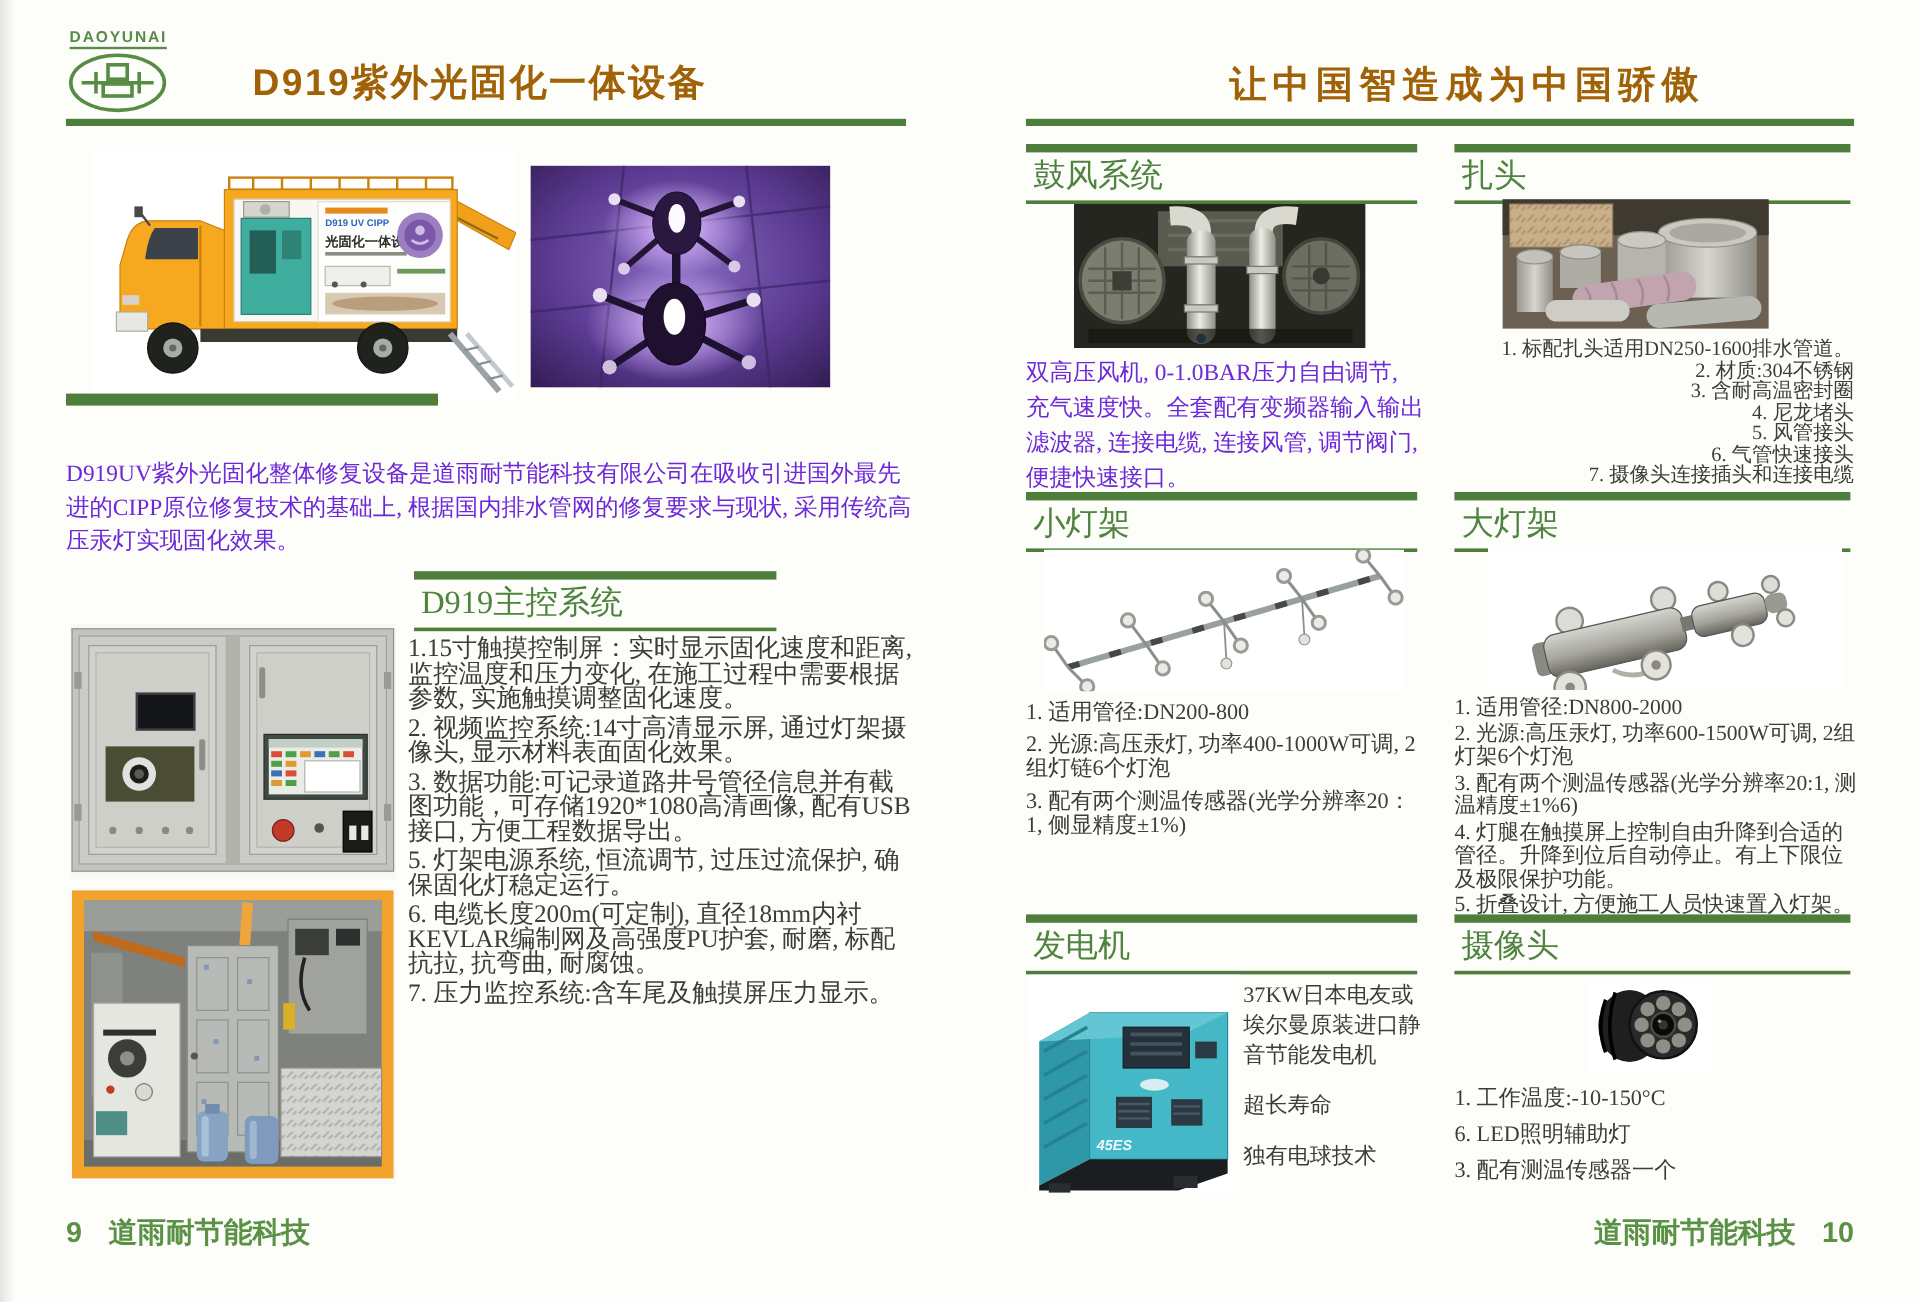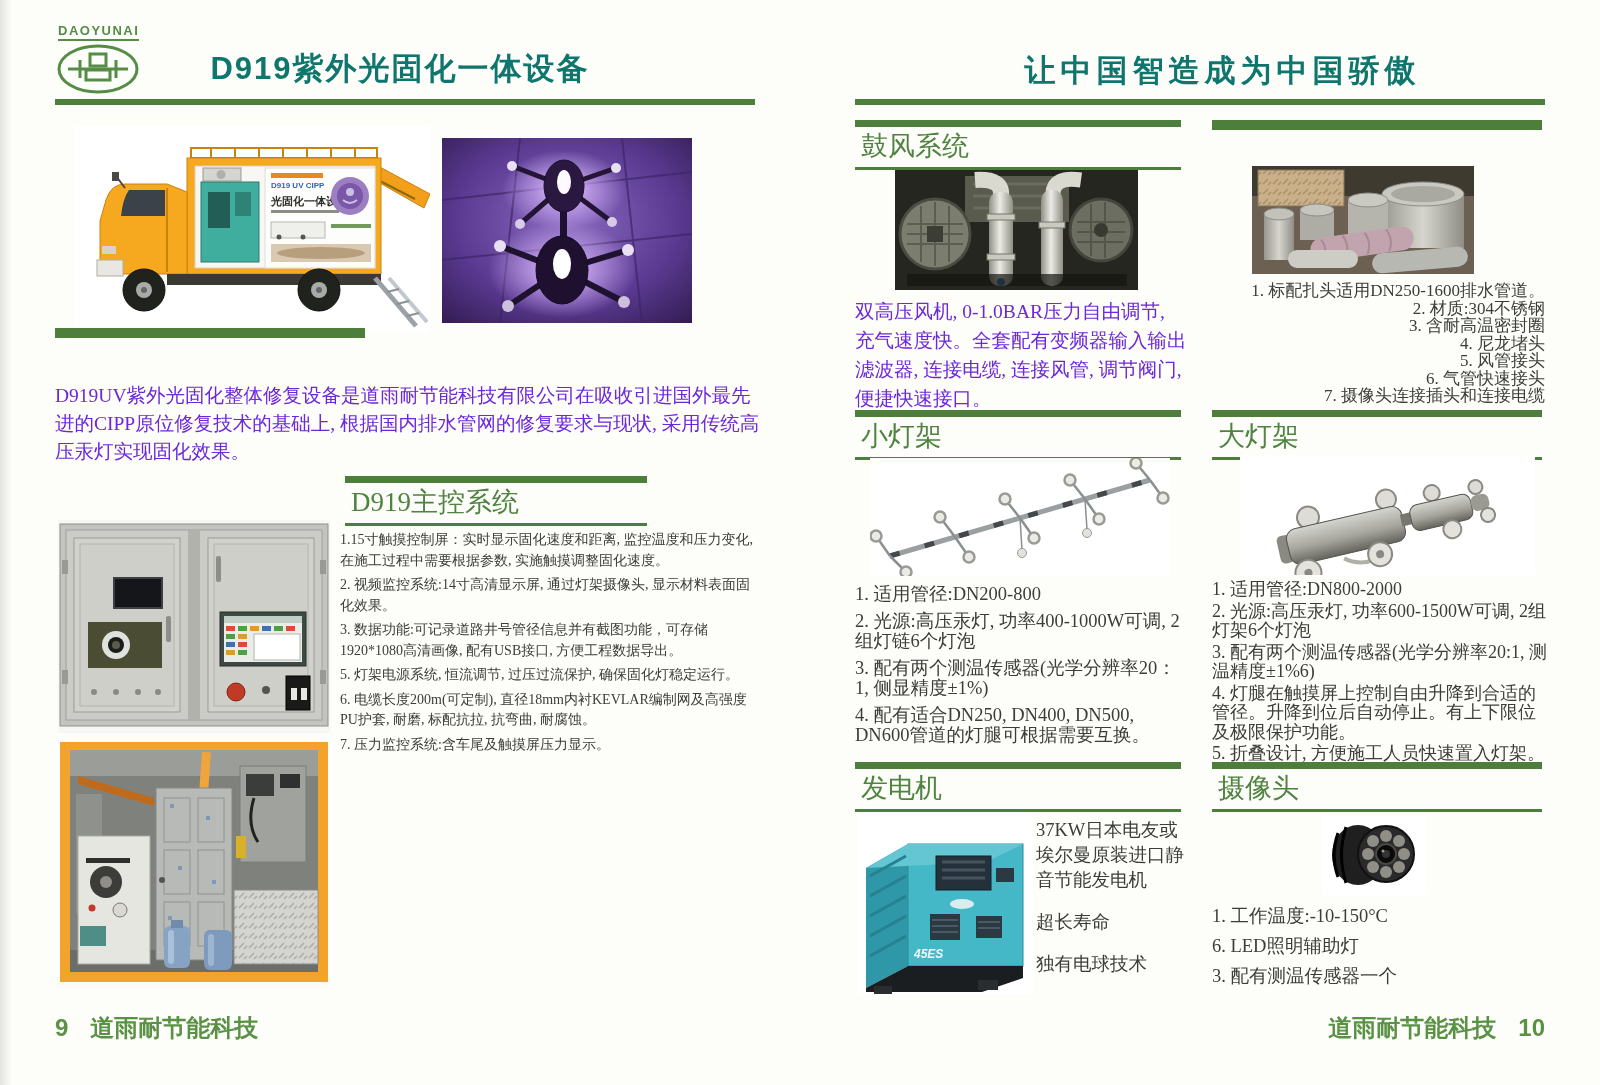--- a/index.html
+++ b/index.html
@@ -10,38 +10,38 @@
     font-family:"Liberation Serif","DejaVu Serif",serif;
     color:#3d3d37;
   }
   .abs { position:absolute; }
   .edge-left { left:0; top:0; width:12px; height:1085px;
     background:linear-gradient(to right,#e4e4df,rgba(255,255,255,0)); }
 
   
   .brand-word { left:58px; top:24px; font:700 13px/1 "Liberation Sans",sans-serif;
     color:#568c46; letter-spacing:1.5px; border-bottom:2px solid #568c46; padding-bottom:2px; }
-  .main-title { font:700 31px/1.2 "Liberation Sans",sans-serif; color:#0f766e; text-align:center; }
+  .main-title { font:700 31px/1.2 "Liberation Sans",sans-serif; color:#a16207; text-align:center; }
   .title-left  { left:170px; top:50px; width:460px; letter-spacing:2px; }
   .title-right { left:950px; top:52px; width:545px; letter-spacing:5px; }
   .hrule { height:6px; background:#4e7e3c; top:99px; }
   .hrule-left  { left:55px;  width:700px; }
   .hrule-right { left:855px; width:690px; }
 
   
   .sec { position:absolute; }
   .sec .bar-top { height:7px; background:#4e7e3c; }
   .sec .sec-title { font:400 27px/1.25 "Liberation Serif","DejaVu Serif",serif;
     color:#4f8340; padding:3px 0 3px 6px; }
   .sec .bar-bottom { height:3px; background:#4e7e3c; }
 
   
   .para { font-size:19.5px; line-height:28px; color:#6d28d9; }
   .list { list-style:none; }
-  .list-lg li { font-size:14px; line-height:20.5px; margin-bottom:4px; }
+  .list-lg li { font-size:21px; line-height:20.5px; margin-bottom:4px; }
   .list-mid li { font-size:18.5px; line-height:20px; margin-bottom:7px; }
   .list-tight li { font-size:17px; line-height:17.5px; margin-bottom:0;text-align:right; }
   .list-big-lamp li { font-size:18px; line-height:19.5px; margin-bottom:2px; }
   .list-cam li { font-size:18.5px; line-height:22px; margin-bottom:8px; }
 
   .gen-text p { font-size:18.5px; line-height:25px; margin-bottom:17px; }
 
   .footer { font:700 24px/1 "Liberation Sans",sans-serif; color:#5a9245; display:flex; }
   .footer .gap { width:22px; }
   .footer-left { left:55px; top:1016px; }
@@ -313,20 +313,21 @@
     <rect x="146" y="20" width="22" height="96" rx="10" fill="url(#pipe)"></rect>
     <rect x="144" y="52" width="26" height="6" fill="#c9c9c0" stroke="#77776e"></rect>
     <circle cx="106" cy="112" r="4" fill="#3a6fa8"></circle>
     <rect x="12" y="104" width="220" height="12" fill="#15160f" opacity="0.7"></rect>
   </svg>
 </div>
 <p class="abs para" style="left:855px;top:297px;width:332px;line-height:29px">双高压风机, 0-1.0BAR压力自由调节, 充气速度快。全套配有变频器输入输出滤波器, 连接电缆, 连接风管, 调节阀门, 便捷快速接口。</p>
 
 <section class="sec" style="left:1212px;top:120px;width:330px">
   <div class="bar-top"></div>
+  <h2 class="sec-title">扎头</h2>
   <div class="bar-bottom"></div>
 </section>
 <div class="abs photo" style="left:1252px;top:166px;">
   <svg width="222" height="108" viewBox="0 0 222 108">
     <defs>
       <pattern id="dp3" width="10" height="10" patternUnits="userSpaceOnUse">
         <rect width="10" height="10" fill="#c9b089"></rect>
         <path d="M1,8 l5,-5 M6,9 l3,-3" stroke="#a8906c" stroke-width="1.5"></path>
       </pattern>
       <linearGradient id="steel" x1="0" y1="0" x2="1" y2="0">
@@ -412,21 +413,20 @@
     <line x1="150" y1="60" x2="152" y2="92" stroke="#8a8f8f" stroke-width="1.5"></line>
       <circle cx="152" cy="95" r="4.5" fill="#e4e2de" stroke="#9a9a94"></circle>
     <line x1="215" y1="41" x2="217" y2="72" stroke="#8a8f8f" stroke-width="1.5"></line>
       <circle cx="217" cy="75" r="4.5" fill="#e4e2de" stroke="#9a9a94"></circle>
   </svg>
 </div>
 <ul class="abs list list-mid" style="left:855px;top:584px;width:332px">
   <li>1. 适用管径:DN200-800</li>
   <li>2. 光源:高压汞灯, 功率400-1000W可调, 2组灯链6个灯泡</li>
   <li>3. 配有两个测温传感器(光学分辨率20：1, 侧显精度±1%)</li>
-  <li>4. 配有适合DN250, DN400, DN500, DN600管道的灯腿可根据需要互换。</li>
 </ul>
 
 <section class="sec" style="left:1212px;top:410px;width:330px">
   <div class="bar-top"></div>
   <h2 class="sec-title">大灯架</h2>
   <div class="bar-bottom"></div>
 </section>
 <div class="abs photo" style="left:1240px;top:455px;">
   <svg width="295" height="120" viewBox="0 0 295 120">
     <defs>

